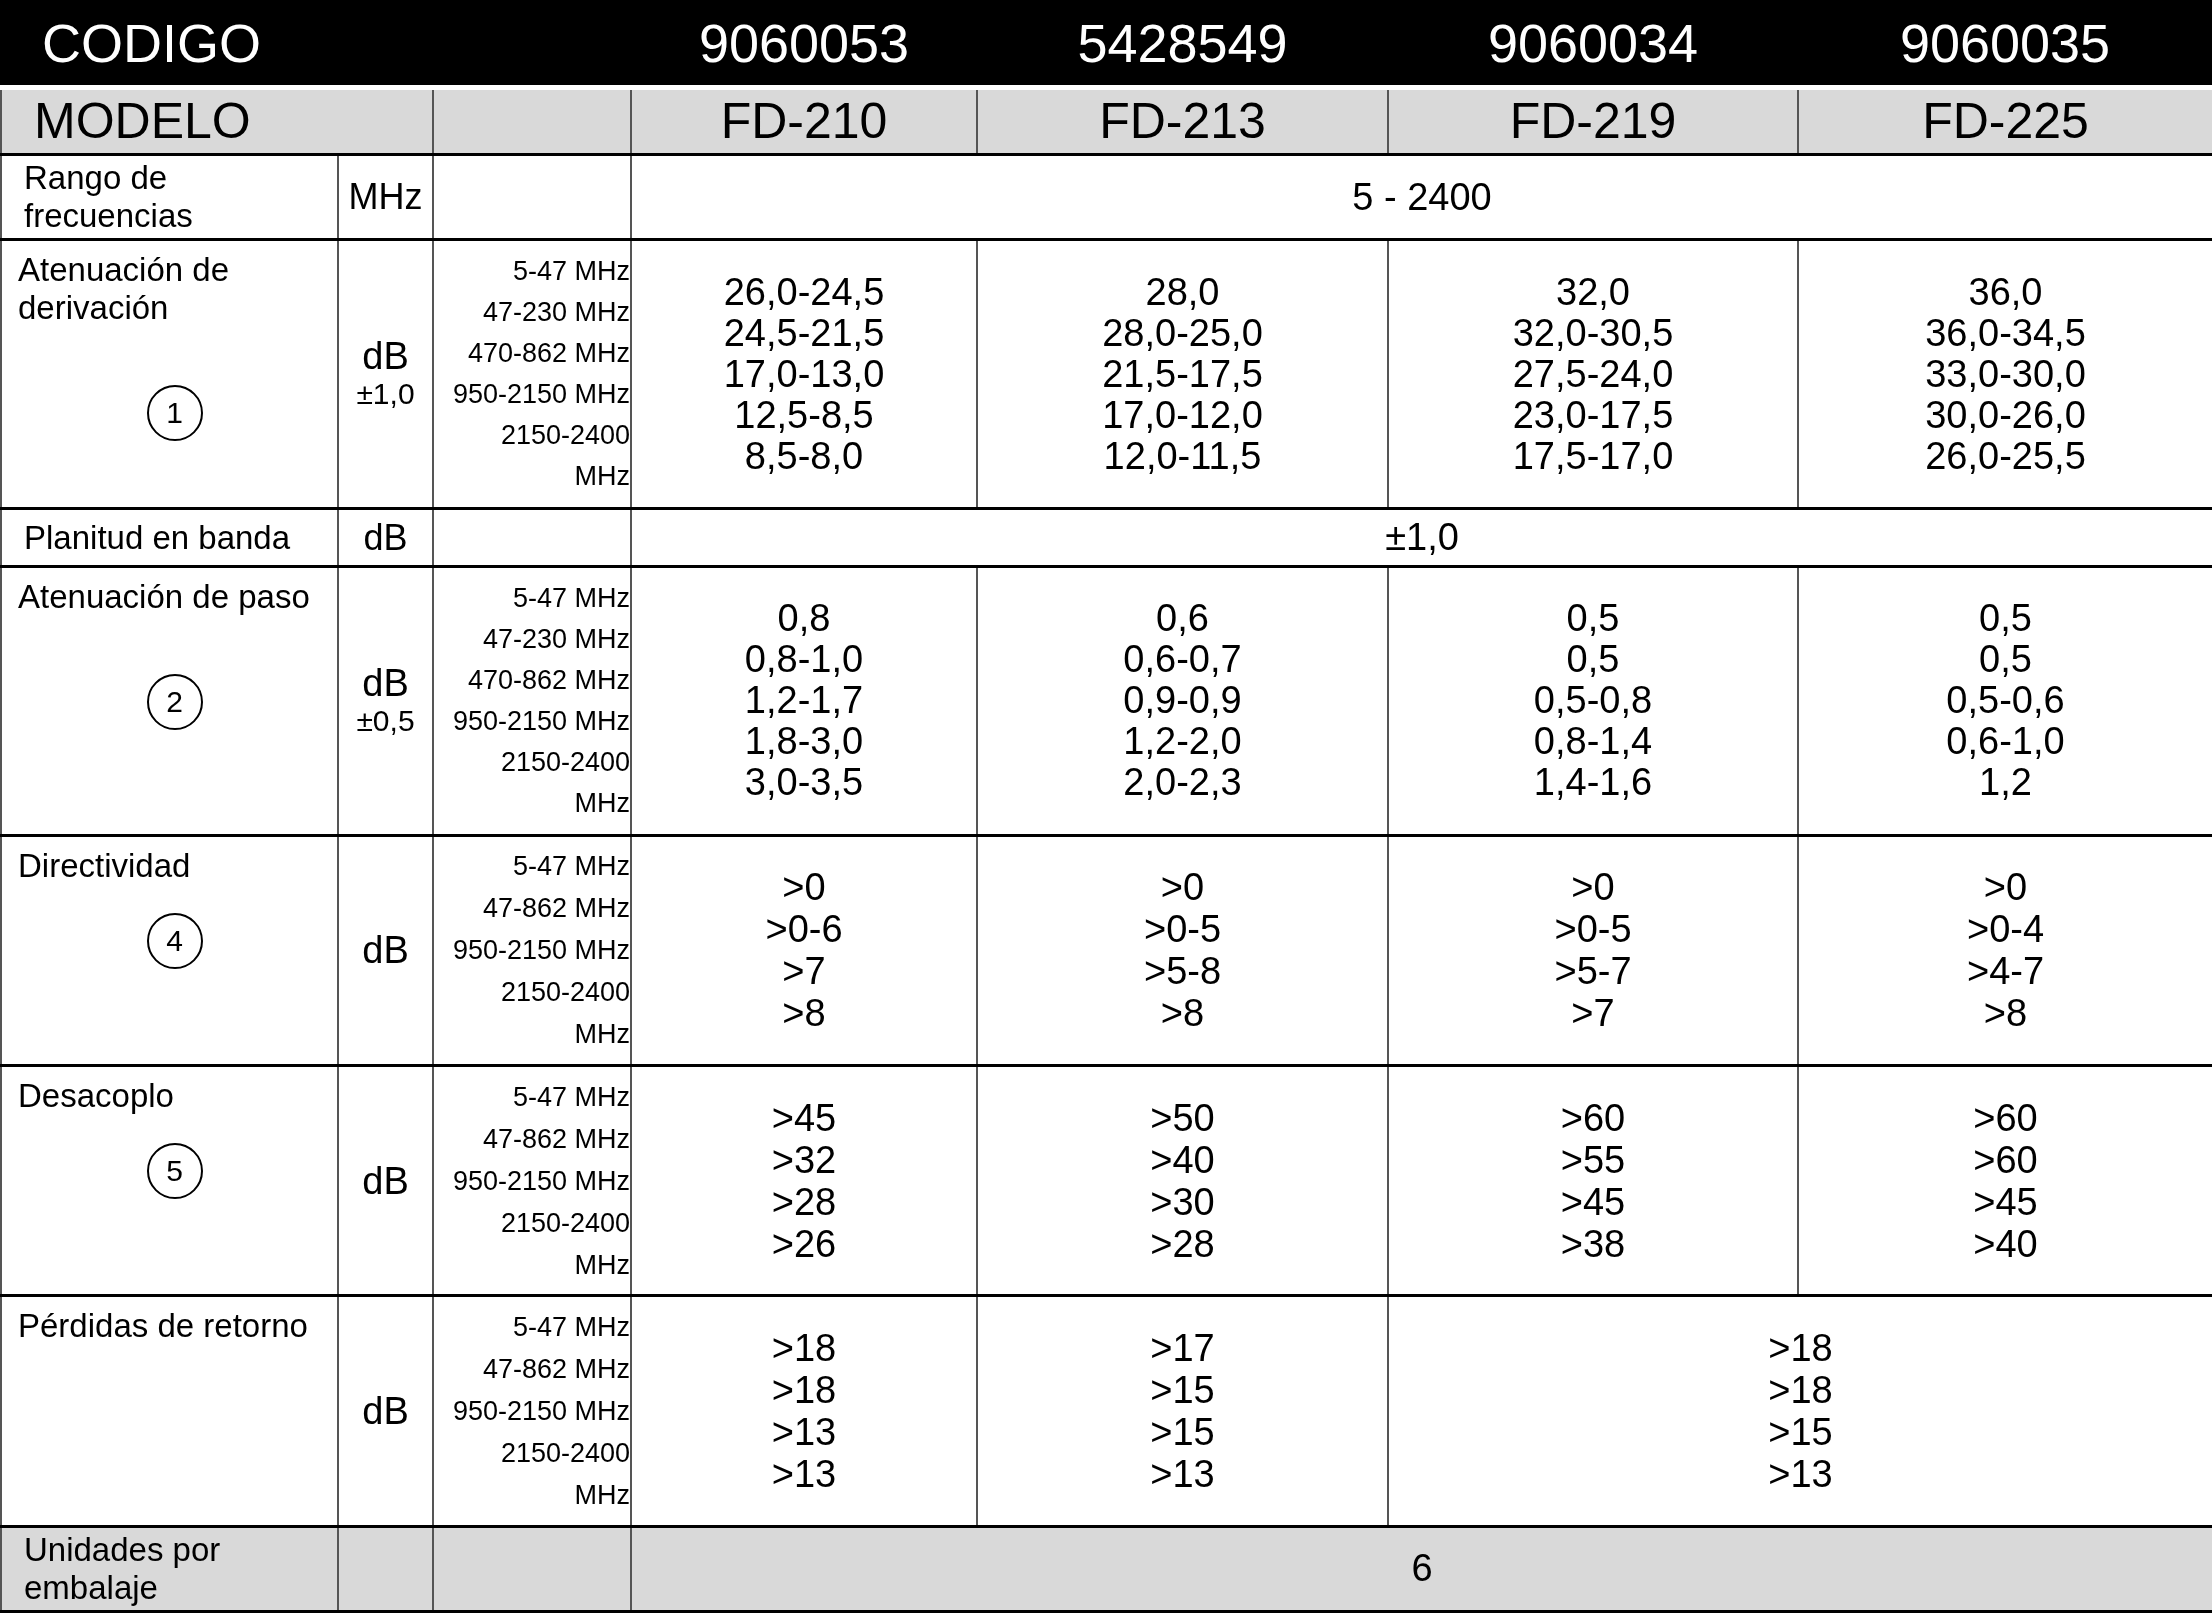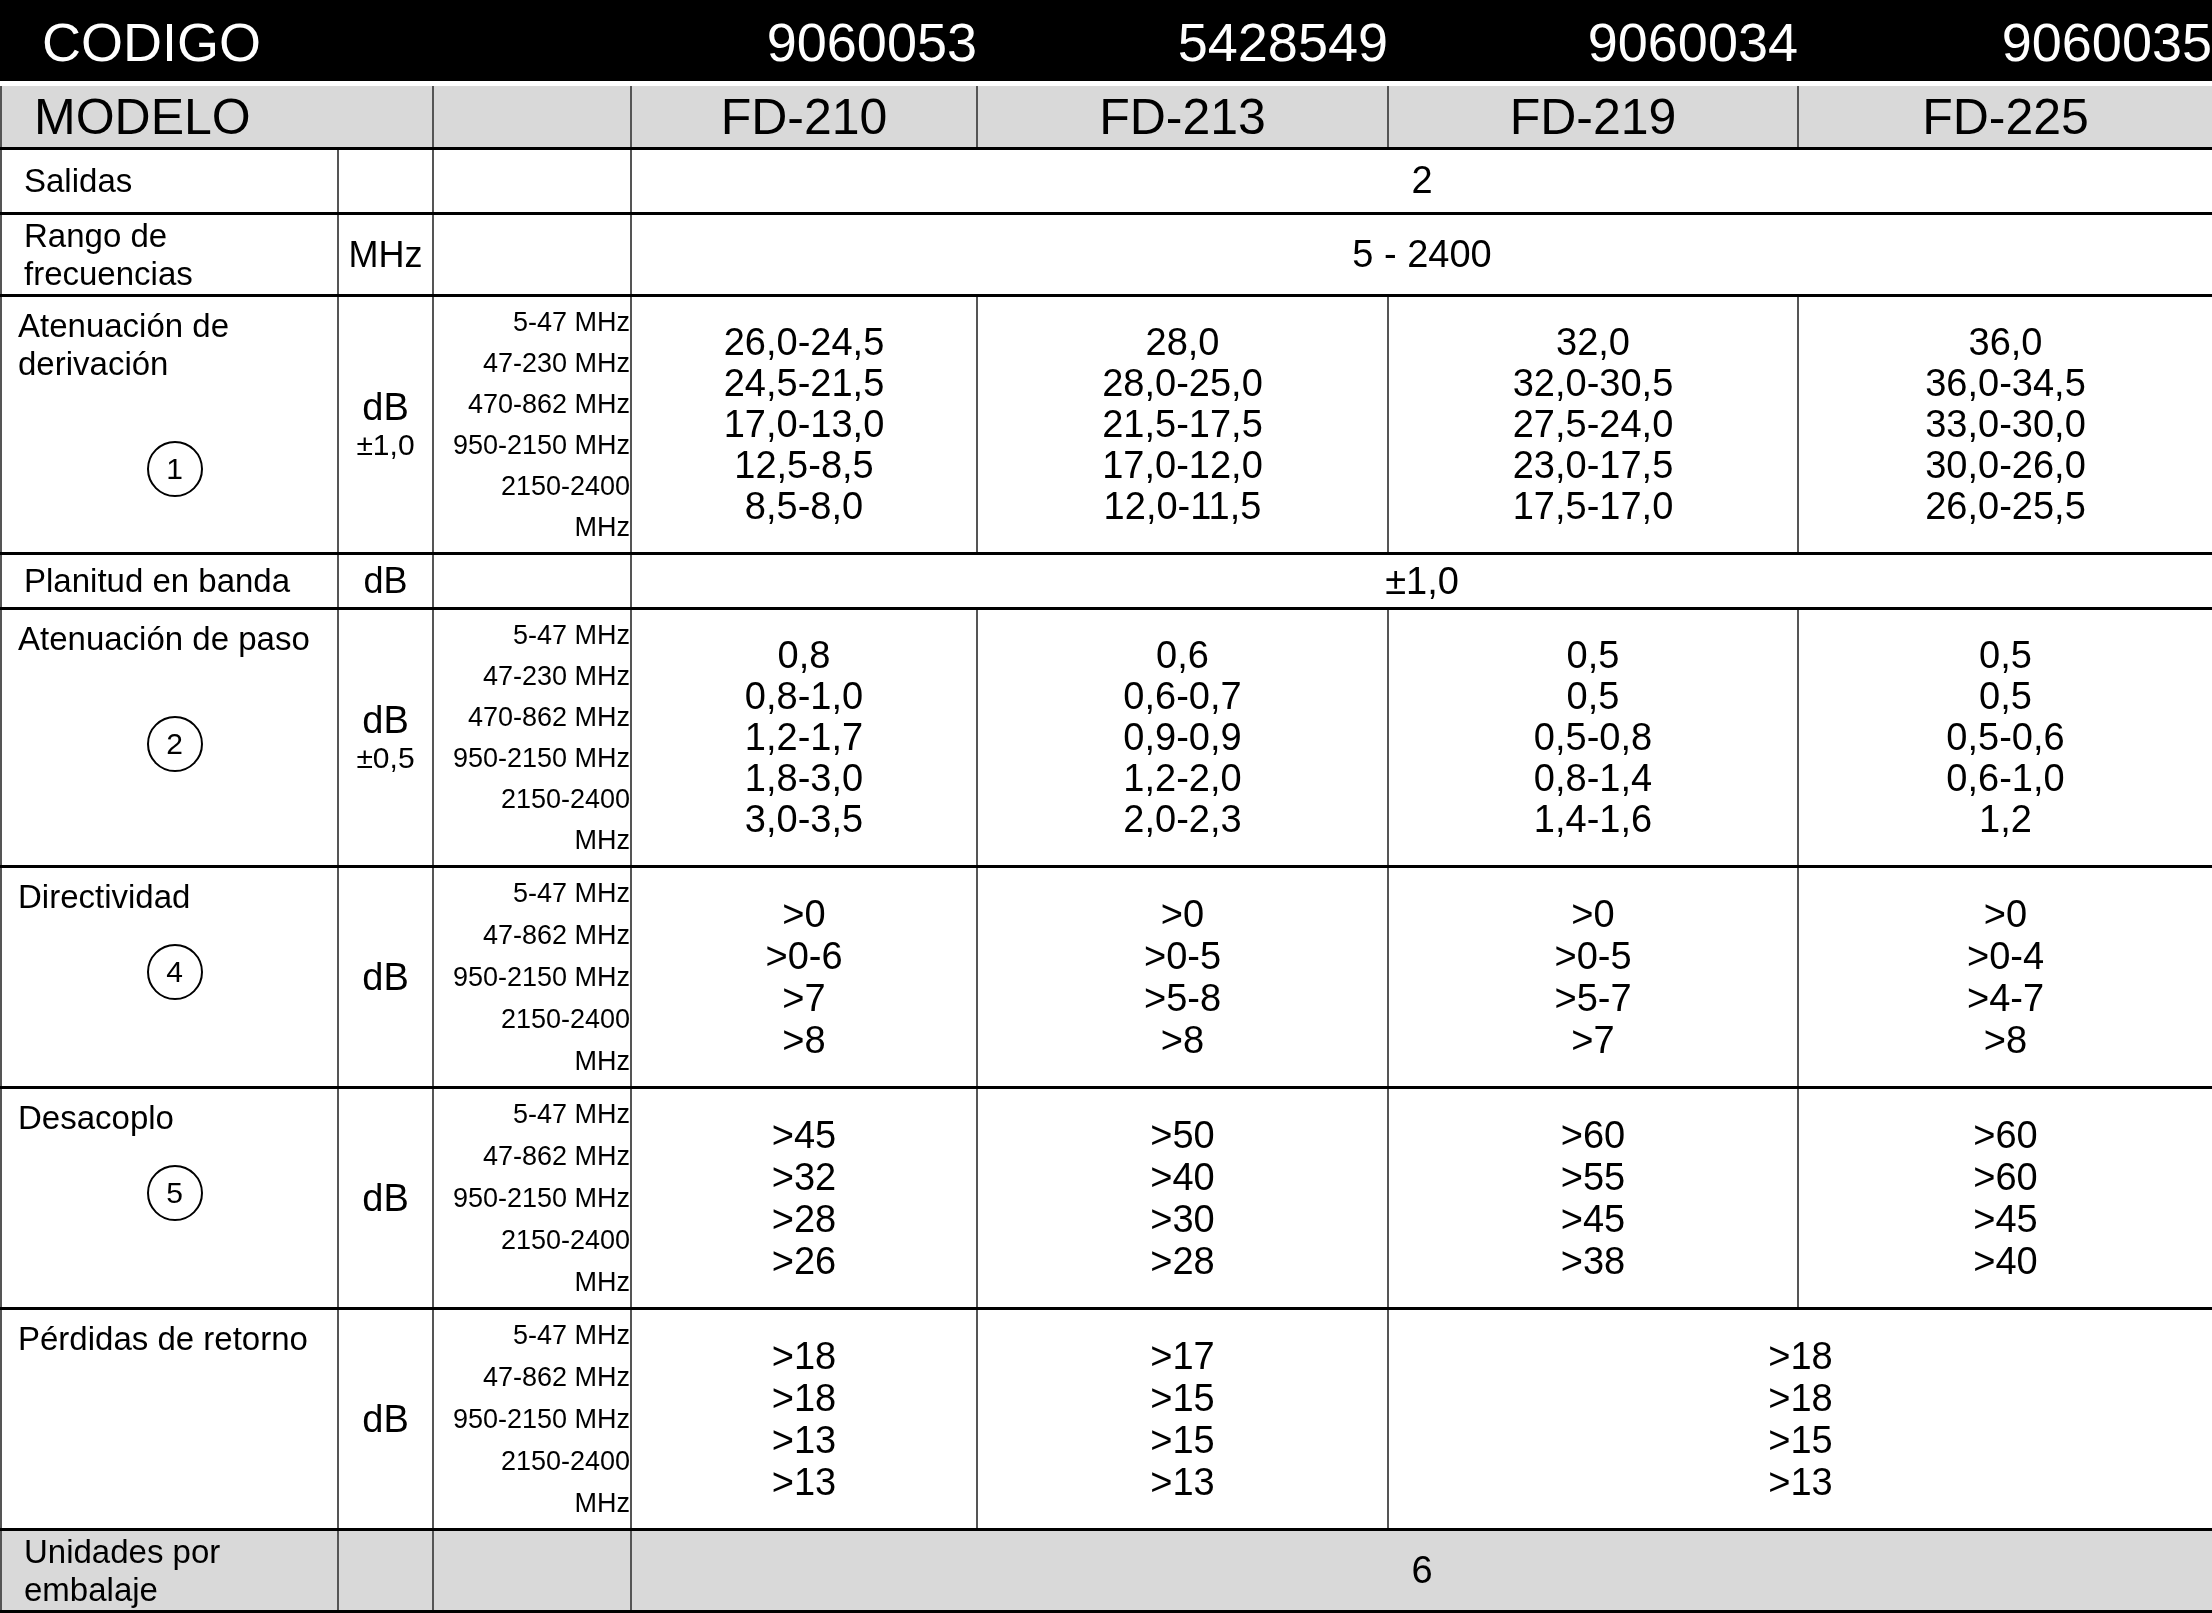--- a/index.html
+++ b/index.html
@@ -20,21 +20,21 @@
     padding:0; vertical-align:middle;
     overflow:hidden;
   }
   
   tr.r-codigo td {
     background:#000; color:#fff;
     border:none; border-bottom:5px solid #fff;
     font-size:54px;
   }
   td.codigo-label { text-align:left; padding-left:40px; }
-  td.code { text-align:right; }
+  td.code { text-align:center; }
   tr.r-modelo td { background:#d9d9d9; font-size:50px; }
   td.modelo-label { text-align:left; padding-left:32px; }
   td.model { text-align:center; }
   
   td.rowlabel { text-align:left; padding-left:22px; font-size:33px; }
   td.unit { text-align:center; font-size:36px; }
   td.spanval { text-align:center; font-size:38px; }
   
   td.blocklabel { vertical-align:top; text-align:left; padding:10px 6px 0 16px; font-size:33px; }
   .circle-wrap { text-align:center; }
@@ -85,26 +85,20 @@
   <tr class="r-modelo" style="height:61px">
     <td colspan="2" class="modelo-label">MODELO</td>
     <td></td>
     <td class="model">FD-210</td>
     <td class="model">FD-213</td>
     <td class="model">FD-219</td>
     <td class="model">FD-225</td>
   </tr>
 
 
-  <tr style="height:63px">
-    <td class="rowlabel">Salidas</td>
-    <td class="unit"></td>
-    <td></td>
-    <td colspan="4" class="spanval">2</td>
-  </tr>
 
   <tr style="height:64px">
     <td class="rowlabel">Rango de frecuencias</td>
     <td class="unit">MHz</td>
     <td></td>
     <td colspan="4" class="spanval">5 - 2400</td>
   </tr>
 
   <tr style="height:246px">
     <td class="blocklabel">

